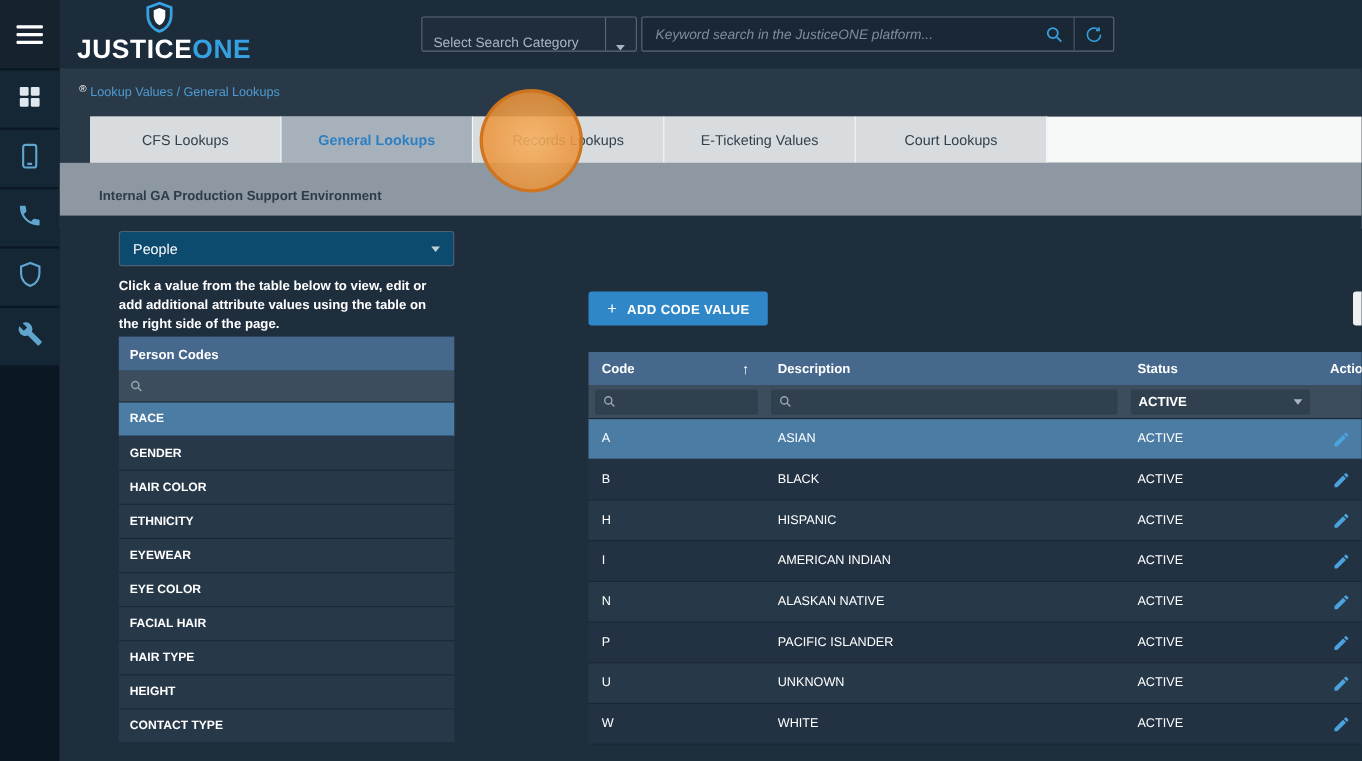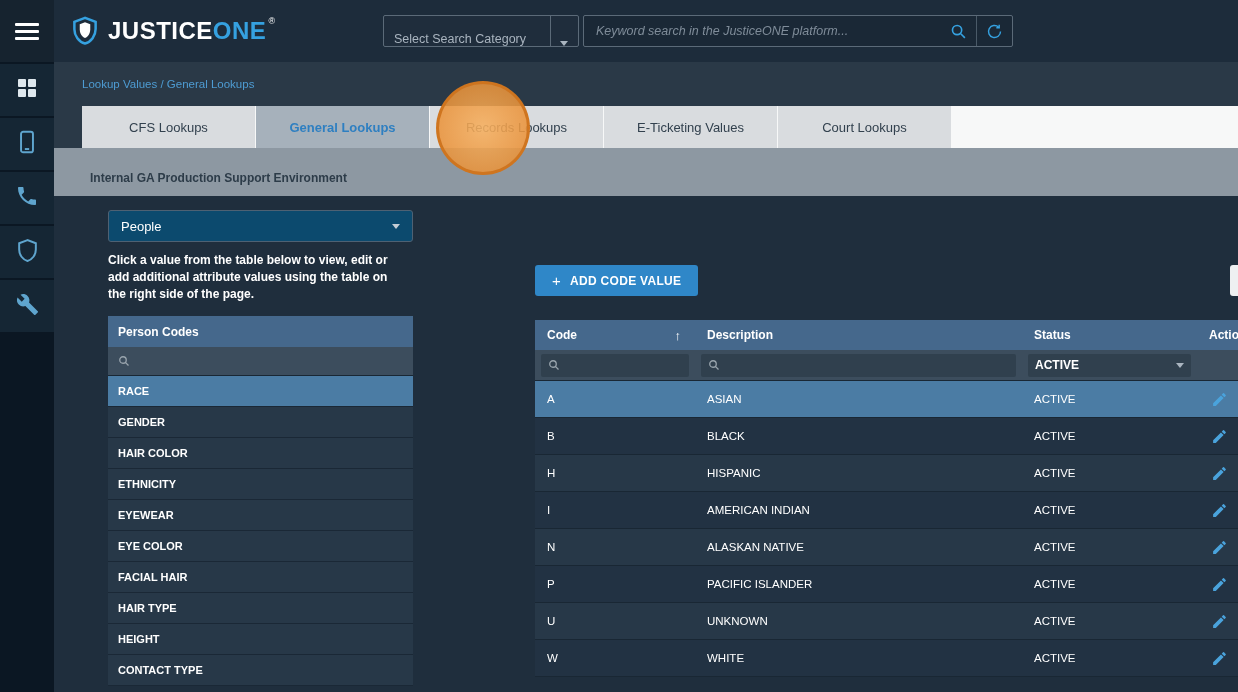--- a/index.html
+++ b/index.html
@@ -7,21 +7,21 @@
   body { position:relative; background:#1f2e3d; font-family:"Liberation Sans",sans-serif; }
 
   
   .sidebar { position:absolute; left:0; top:0; width:54px; height:692px; background:#0b1723; z-index:10; }
   .tile { width:54px; height:52px; margin-bottom:2px; background:#152634; display:flex; align-items:center; justify-content:center; cursor:pointer; }
   .tile.menu { height:62px; background:#16232f; }
   .hamburger span { display:block; width:24px; height:3px; background:#ffffff; margin:4px 0; border-radius:1px; }
 
   
   .topbar { position:absolute; left:54px; top:0; right:0; height:62px; background:#1d2c3b; z-index:5; }
-  .logo { position:absolute; left:16px; top:0; height:62px; display:flex; align-items:center; }
+  .logo { position:absolute; left:16px; top:0; height:62px; display:flex; align-items:center;flex-direction:column; }
   .logo-mark { margin-right:8px; display:flex; align-items:center; }
   .logo-text { font-size:24px; font-weight:bold; color:#ffffff; letter-spacing:.5px; }
   .logo-one { color:#35a1e0; }
   .logo-reg { font-size:9px; color:#ffffff; align-self:flex-start; margin-top:16px; margin-left:2px; }
 
   .category-select { position:absolute; left:329px; top:15px; width:196px; height:32px; border:1px solid #5b6a78; background:#1f2d3c; border-radius:2px; display:flex; align-items:flex-end; padding:0 10px; color:#a9b4bf; font-size:12.5px; cursor:pointer; }
   .cs-divider { width:1px; height:30px; background:#5b6a78; margin-left:auto; margin-right:9px; }
   .caret-down { width:0; height:0; border-left:4.5px solid transparent; border-right:4.5px solid transparent; border-top:5.5px solid #aab5c0; }
 
   .search-box { position:absolute; left:529px; top:15px; width:430px; height:32px; border:1px solid #5b6a78; background:#1a2836; border-radius:2px; display:flex; align-items:center; }
@@ -39,21 +39,21 @@
 
   .env-banner { position:absolute; left:54px; top:148px; right:0; height:60px; background:#8d98a2; display:flex; align-items:center; padding-left:36px; color:#2d3c49; font-weight:bold; font-size:12px; }
 
   
   .workspace { position:absolute; left:54px; top:196px; right:0; bottom:0; background:#1f2e3d; overflow:hidden; }
 
   .left-panel { position:absolute; left:54px; top:14px; width:305px; }
   .cat-select { height:32px; border:1px solid #4e6173; background:#0c4a6e; border-radius:3px; display:flex; align-items:center; padding:0 12px; color:#ffffff; font-size:13px; cursor:pointer; }
   .cat-select .caret-down { margin-left:auto; border-top-color:#c5cdd5; }
   .instructions { margin-top:10px; color:#ffffff; font-size:12px; font-weight:600; line-height:1.42; width:300px; }
-  .plist { margin-top:13px; width:305px; }
+  .plist { margin-top:3px; width:305px; }
   .plist-header { background:#45688c; color:#ffffff; font-size:12px; font-weight:bold; height:31px; display:flex; align-items:center; padding-left:10px; }
   .plist-filter { background:#3c4d5d; height:29px; display:flex; align-items:center; padding-left:10px; border-bottom:1px solid #192734; cursor:text; }
   .plist-row { background:#273848; height:31px; display:flex; align-items:center; padding-left:10px; color:#ffffff; font-size:11px; font-weight:600; border-bottom:1px solid #1a2836; cursor:pointer; }
   .plist-row.selected { background:#4b7ca4; }
 
   .right-panel { position:absolute; left:481px; top:0; width:800px; height:100%; }
   .add-btn { position:absolute; left:0; top:69px; height:31px; padding:0 17px; background:#2f87c8; color:#ffffff; border:none; border-radius:3px; font-size:12px; font-weight:bold; display:flex; align-items:center; gap:9px; cursor:pointer; letter-spacing:.3px; font-family:"Liberation Sans",sans-serif; }
   .add-btn .plus { font-size:15px; font-weight:normal; }
   .sliver-btn { position:absolute; left:695px; top:69px; width:46px; height:31px; background:#eef0f1; border-radius:3px; cursor:pointer; }
 

